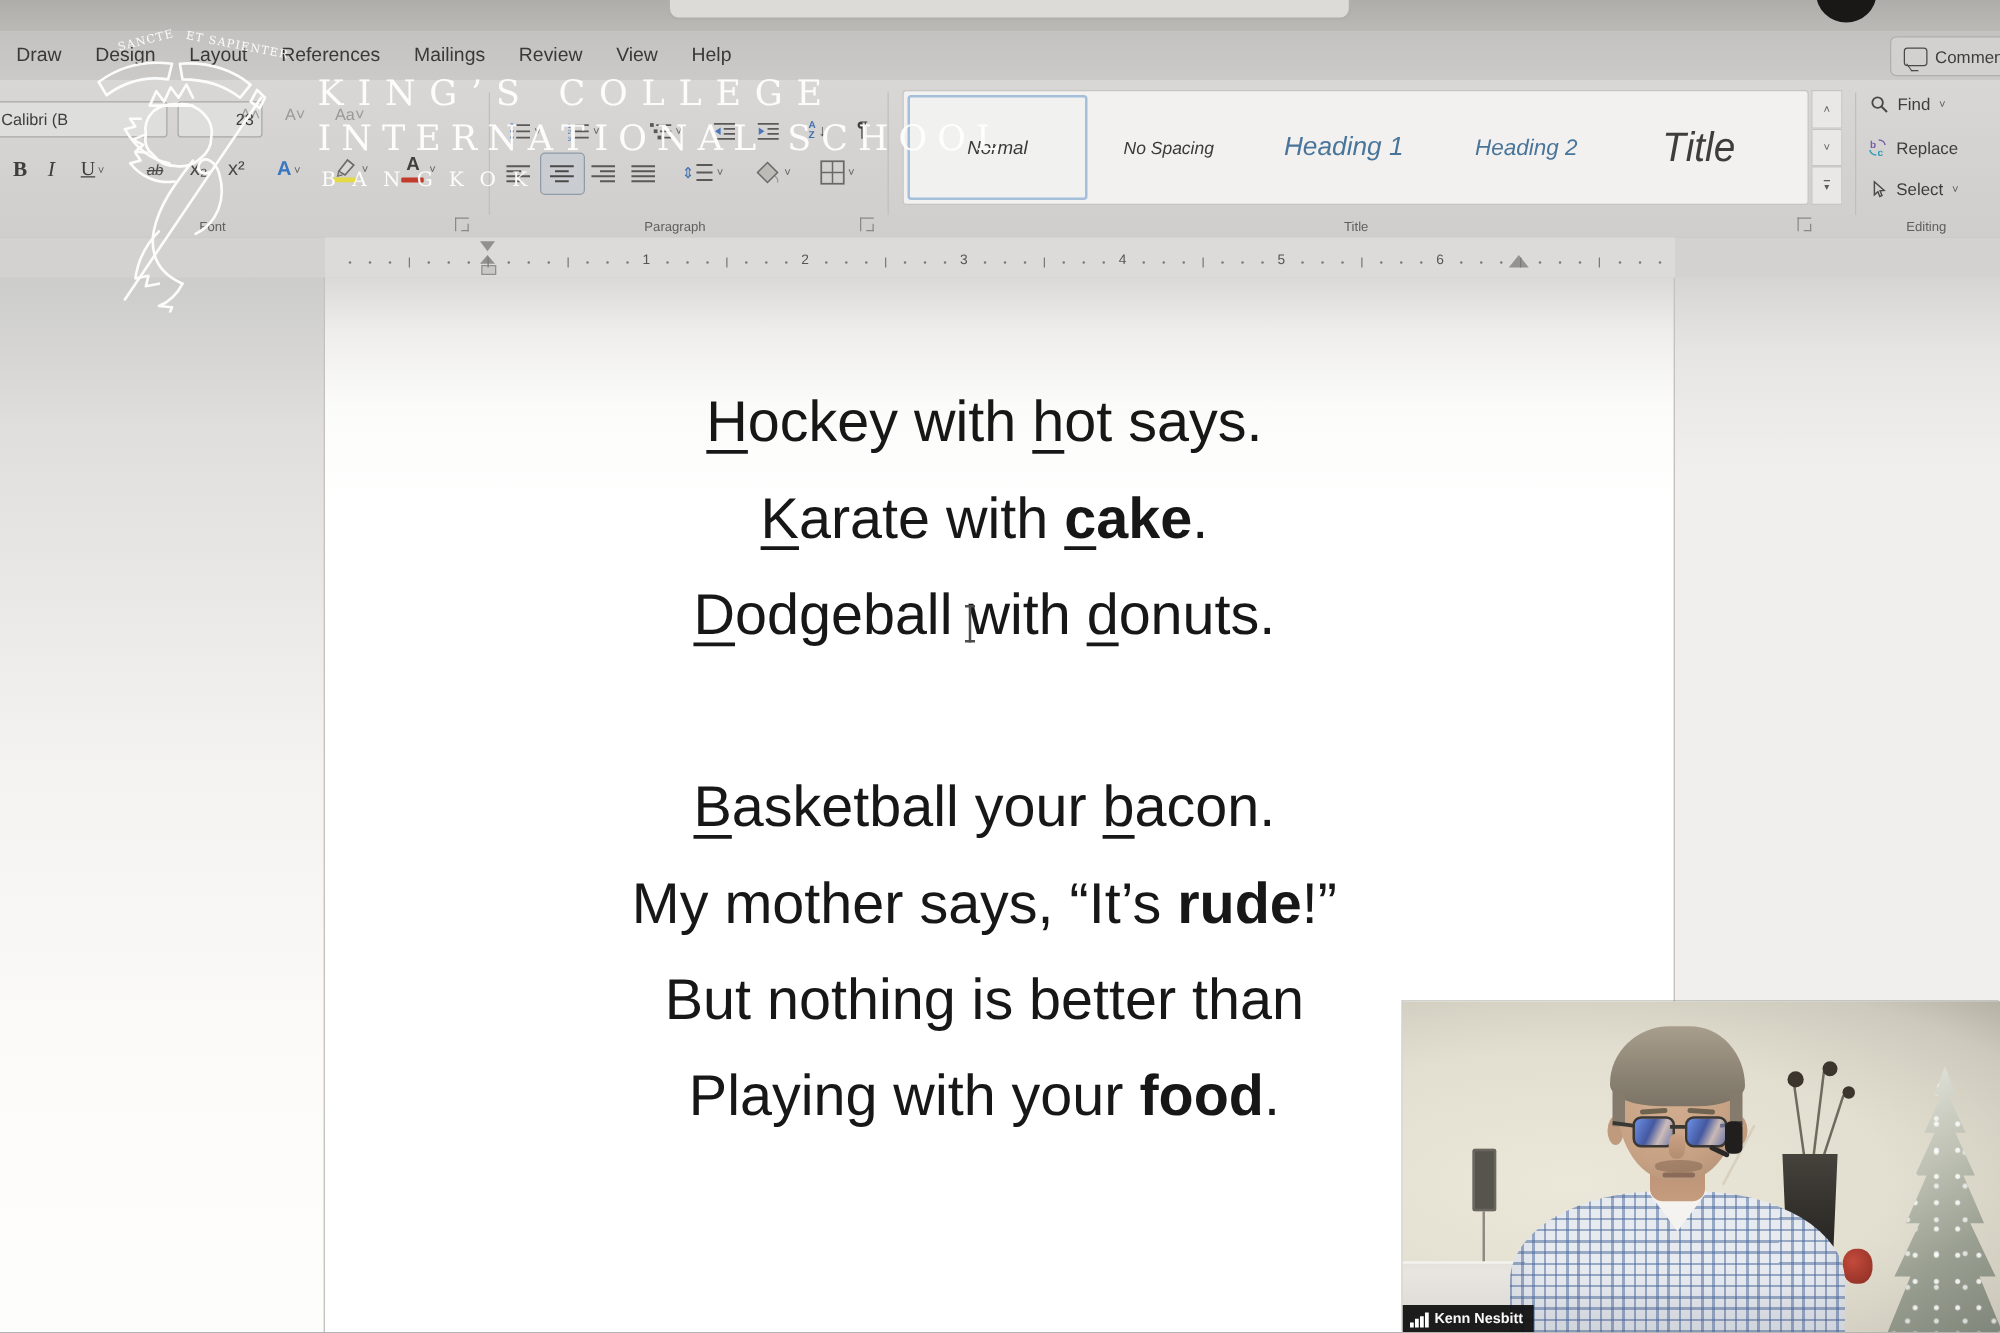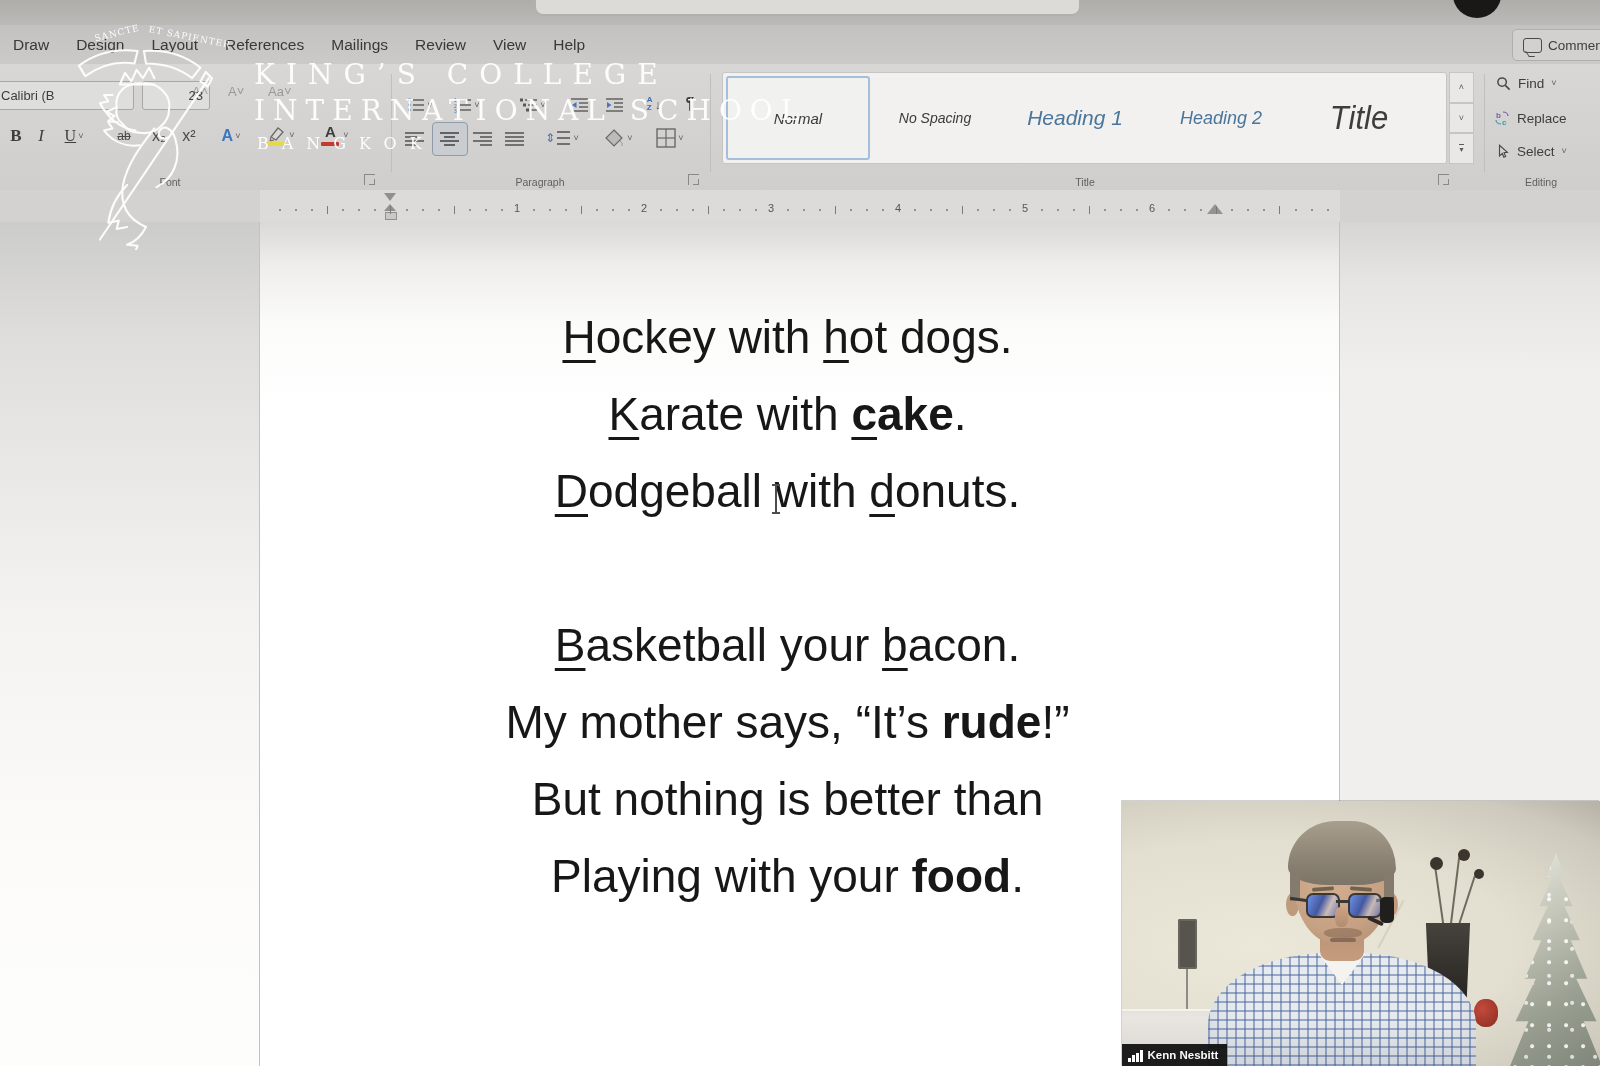--- a/index.html
+++ b/index.html
@@ -29,21 +29,21 @@
   .launcher{position:absolute;bottom:5px;width:10px;height:10px;border-left:1px solid #8a8987;border-top:1px solid #8a8987;}
   .launcher::after{content:"";position:absolute;right:0px;bottom:0px;width:5px;height:5px;
     border-right:1.6px solid #8a8987;border-bottom:1.6px solid #8a8987;}
   .combo{position:absolute;height:27px;border:1px solid #a9a8a6;border-radius:3px;background:#dededc;
     font-size:13px;color:#3e3d3c;display:flex;align-items:center;padding:0 6px;overflow:hidden;white-space:nowrap;}
   .btn{position:absolute;display:flex;align-items:center;justify-content:center;gap:2px;color:#3f3e3c;}
   .chev{font-size:9px;color:#5d5c5a;line-height:1;}
   .bold-g{font-family:"Liberation Serif",serif;font-weight:bold;font-size:17px;}
   .ital-g{font-family:"Liberation Serif",serif;font-style:italic;font-size:17px;}
   .und-g{font-family:"Liberation Serif",serif;font-size:16px;text-decoration:underline;}
-  .strike-g{font-size:12px;text-decoration:line-through;color:#4a4948;}
+  .strike-g{font-size:12px;text-decoration:line-through;color:#4a4948;font-style:italic;}
   .subsup{font-size:16px;color:#4a4948;}
   .fx-a{font-size:16px;font-weight:bold;color:#3b76c0;}
   .colorbar{position:absolute;left:2px;bottom:1px;width:18px;height:4px;border-radius:1px;}
   .faint{opacity:.4;}
   .selbox{border:1px solid #8f9ca8;border-radius:4px;background:#c9cdd2;}
   .ic svg{display:block;}
 
   
   .gallery{left:722px;top:8px;width:725px;height:92px;background:#f2f1ef;border:1px solid #c6c5c3;border-radius:3px;
     display:flex;align-items:stretch;padding:3px;box-sizing:border-box;gap:3px;font-style:italic;}
@@ -514,21 +514,21 @@
       <div class="tickmid" style="left: 1279px;"></div>
       <div class="tickdot" style="left: 1294.88px;"></div>
       <div class="tickdot" style="left: 1310.75px;"></div>
       <div class="tickdot" style="left: 1326.62px;"></div>
     </div>
 
   <div class="abs workarea">
     <div class="abs lmargin"></div>
     <div class="abs page">
       <div class="poem" id="poem">
-          <div class="poemline"><span class="u">H</span><span class="">ockey with </span><span class="u">h</span><span class="">ot dogs.</span></div>
+          <div class="poemline"><span class="u">H</span><span class="">ockey with </span><span class="u">h</span><span class="">ot says.</span></div>
           <div class="poemline"><span class="u">K</span><span class="">arate with </span><span class="b u">c</span><span class="b ">ake</span><span class="">.</span></div>
           <div class="poemline"><span class="u">D</span><span class="">odgeball with </span><span class="u">d</span><span class="">onuts.</span></div>
           <div class="poemline"></div>
           <div class="poemline"><span class="u">B</span><span class="">asketball your </span><span class="u">b</span><span class="">acon.</span></div>
           <div class="poemline"><span class="">My mother says, “It’s </span><span class="b ">rude</span><span class="">!”</span></div>
           <div class="poemline"><span class="">But nothing is better than</span></div>
           <div class="poemline"><span class="">Playing with your </span><span class="b ">food</span><span class="">.</span></div>
         </div>
       <div class="abs caret"></div>
     </div>

